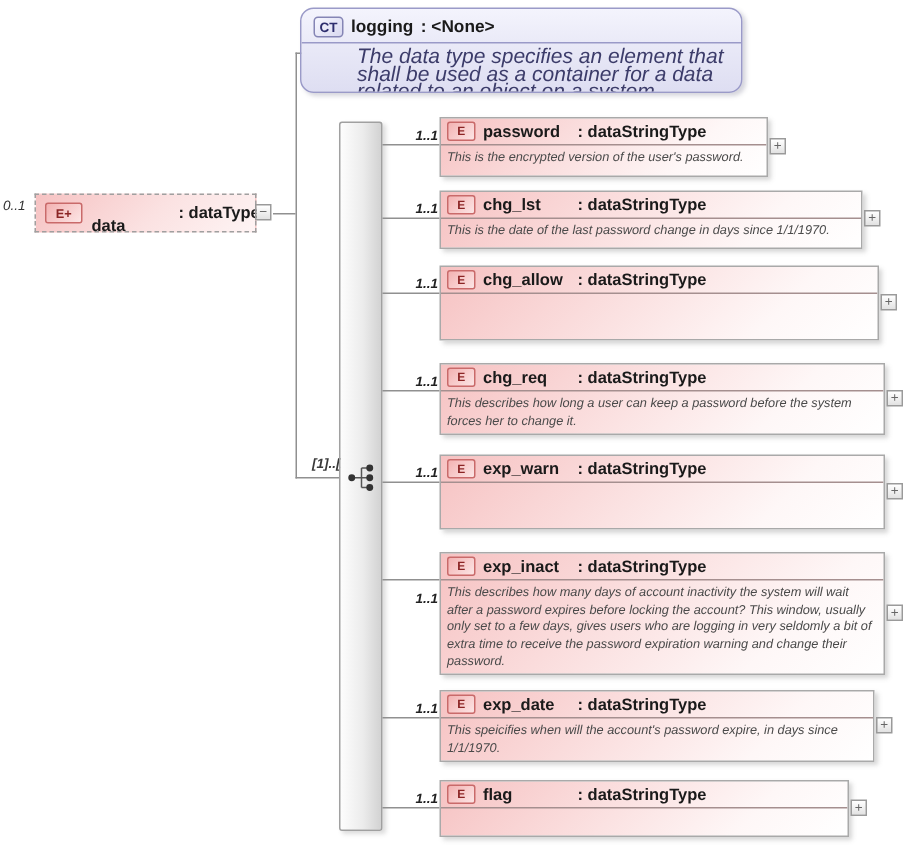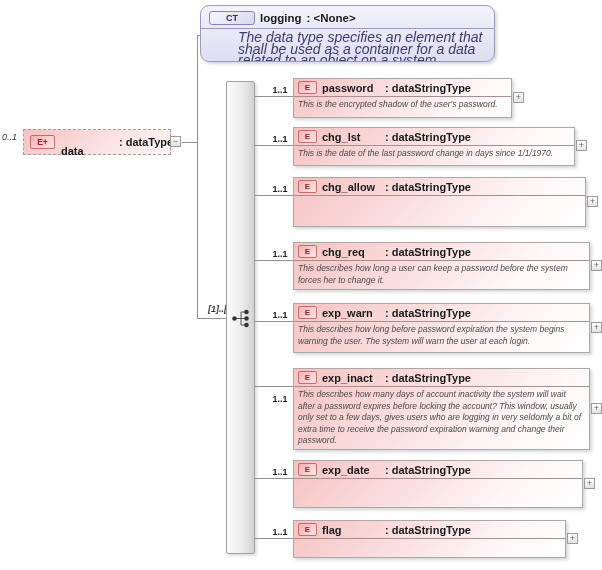--- a/index.html
+++ b/index.html
@@ -6,22 +6,22 @@
   #canvas{
     position:relative; width:602px; height:570px; overflow:hidden;
     font-family:"Liberation Sans", sans-serif; background:#fff;
   }
   
   .h-line, .v-line{position:absolute; background:#909090;}
   .h-line{height:1px;}
   .v-line{width:1px;}
   
   .card{
-    position:absolute; font-size:9px; font-weight:bold;
-    color:#222; width:24px; text-align:center; left:13px; white-space:nowrap;
+    position:absolute; font-size:9px; font-style:italic; font-weight:bold;
+    color:#222; width:24px; text-align:right; left:13px; white-space:nowrap;
   }
   .occ-label{
     position:absolute; font-size:9px; font-style:italic; font-weight:bold;
     color:#3a3a3a; white-space:nowrap;
   }
   .min-card{
     position:absolute; font-size:9px; font-style:italic; color:#333; white-space:nowrap;
   }
   
   .ct-box{
@@ -30,21 +30,21 @@
     background:linear-gradient(to bottom,#f4f4fd 0%,#e9e9f7 45%,#dedef2 100%);
     box-shadow:2px 2px 3px rgba(90,90,120,0.25);
     box-sizing:border-box; overflow:hidden;
   }
   .ct-head{
     display:flex; align-items:center; gap:5px; padding:4px 8px 2px 8px; height:16px;
     border-bottom:1px solid #9a9ac8; margin-bottom:0;
   }
   .ct-badge{
     display:inline-flex; align-items:center; justify-content:center;
-    border:1px solid #8585b5; border-radius:3px; padding:0 16px; height:12px;
+    border:1px solid #8585b5; border-radius:3px; padding:0 3px; height:12px;
     background:linear-gradient(135deg,#f6f6ff,#d9d9f0);
     font-size:9px; font-weight:bold; color:#2e2e6e;
   }
   .ct-name,.ct-type{font-size:11.5px; font-weight:bold; color:#1a1a1a; white-space:pre;}
   .ct-desc{
     padding:3px 8px; font-size:14px; font-style:italic; color:#3c3c6a; line-height:11.5px;margin-left:29px;
   }
   
   .el-group{position:absolute; left:255px;}
   .el-group .h-line{left:0;}
@@ -145,21 +145,21 @@
 
   <div class="el-group" style="top:78px; width:272px; height:40px;">
     <div class="h-line" style="top:18px; width:38px;"></div>
     <div class="card" style="top:7px;">1..1</div>
     <div class="el-box" style="left:38px; width:219px; height:40px;">
       <div class="el-head">
         <span class="e-badge">E</span>
         <span class="el-name">password</span>
         <span class="el-type">: dataStringType</span>
       </div>
-      <div class="el-desc">This is the encrypted shadow of the user's password.</div>
+      <div class="el-desc">This is the encrypted version of the user's password.</div>
     </div>
     <div class="plus-btn" style="left:258px; top:14px;">+</div>
   </div>
 
   <div class="el-group" style="top:127px; width:335px; height:39px;">
     <div class="h-line" style="top:18px; width:38px;"></div>
     <div class="card" style="top:7px;">1..1</div>
     <div class="el-box" style="left:38px; width:282px; height:39px;">
       <div class="el-head">
         <span class="e-badge">E</span>
@@ -200,21 +200,20 @@
 
   <div class="el-group" style="top:303px; width:350px; height:50px;">
     <div class="h-line" style="top:18px; width:38px;"></div>
     <div class="card" style="top:7px;">1..1</div>
     <div class="el-box" style="left:38px; width:297px; height:50px;">
       <div class="el-head">
         <span class="e-badge">E</span>
         <span class="el-name">exp_warn</span>
         <span class="el-type">: dataStringType</span>
       </div>
-      <div class="el-desc">This describes how long before password expiration the system begins warning the user.  The system will warn the user at each login.</div>
     </div>
     <div class="plus-btn" style="left:336px; top:19px;">+</div>
   </div>
 
   <div class="el-group" style="top:368px; width:350px; height:82px;">
     <div class="h-line" style="top:18px; width:38px;"></div>
     <div class="card" style="top:26px;">1..1</div>
     <div class="el-box" style="left:38px; width:297px; height:82px;">
       <div class="el-head">
         <span class="e-badge">E</span>
@@ -228,20 +227,21 @@
 
   <div class="el-group" style="top:460px; width:343px; height:48px;">
     <div class="h-line" style="top:18px; width:38px;"></div>
     <div class="card" style="top:7px;">1..1</div>
     <div class="el-box" style="left:38px; width:290px; height:48px;">
       <div class="el-head">
         <span class="e-badge">E</span>
         <span class="el-name">exp_date</span>
         <span class="el-type">: dataStringType</span>
       </div>
+      <div class="el-desc">This speicifies when will the account's password expire, in days since 1/1/1970.</div>
     </div>
     <div class="plus-btn" style="left:329px; top:18px;">+</div>
   </div>
 
   <div class="el-group" style="top:520px; width:326px; height:38px;">
     <div class="h-line" style="top:18px; width:38px;"></div>
     <div class="card" style="top:7px;">1..1</div>
     <div class="el-box" style="left:38px; width:273px; height:38px;">
       <div class="el-head">
         <span class="e-badge">E</span>

